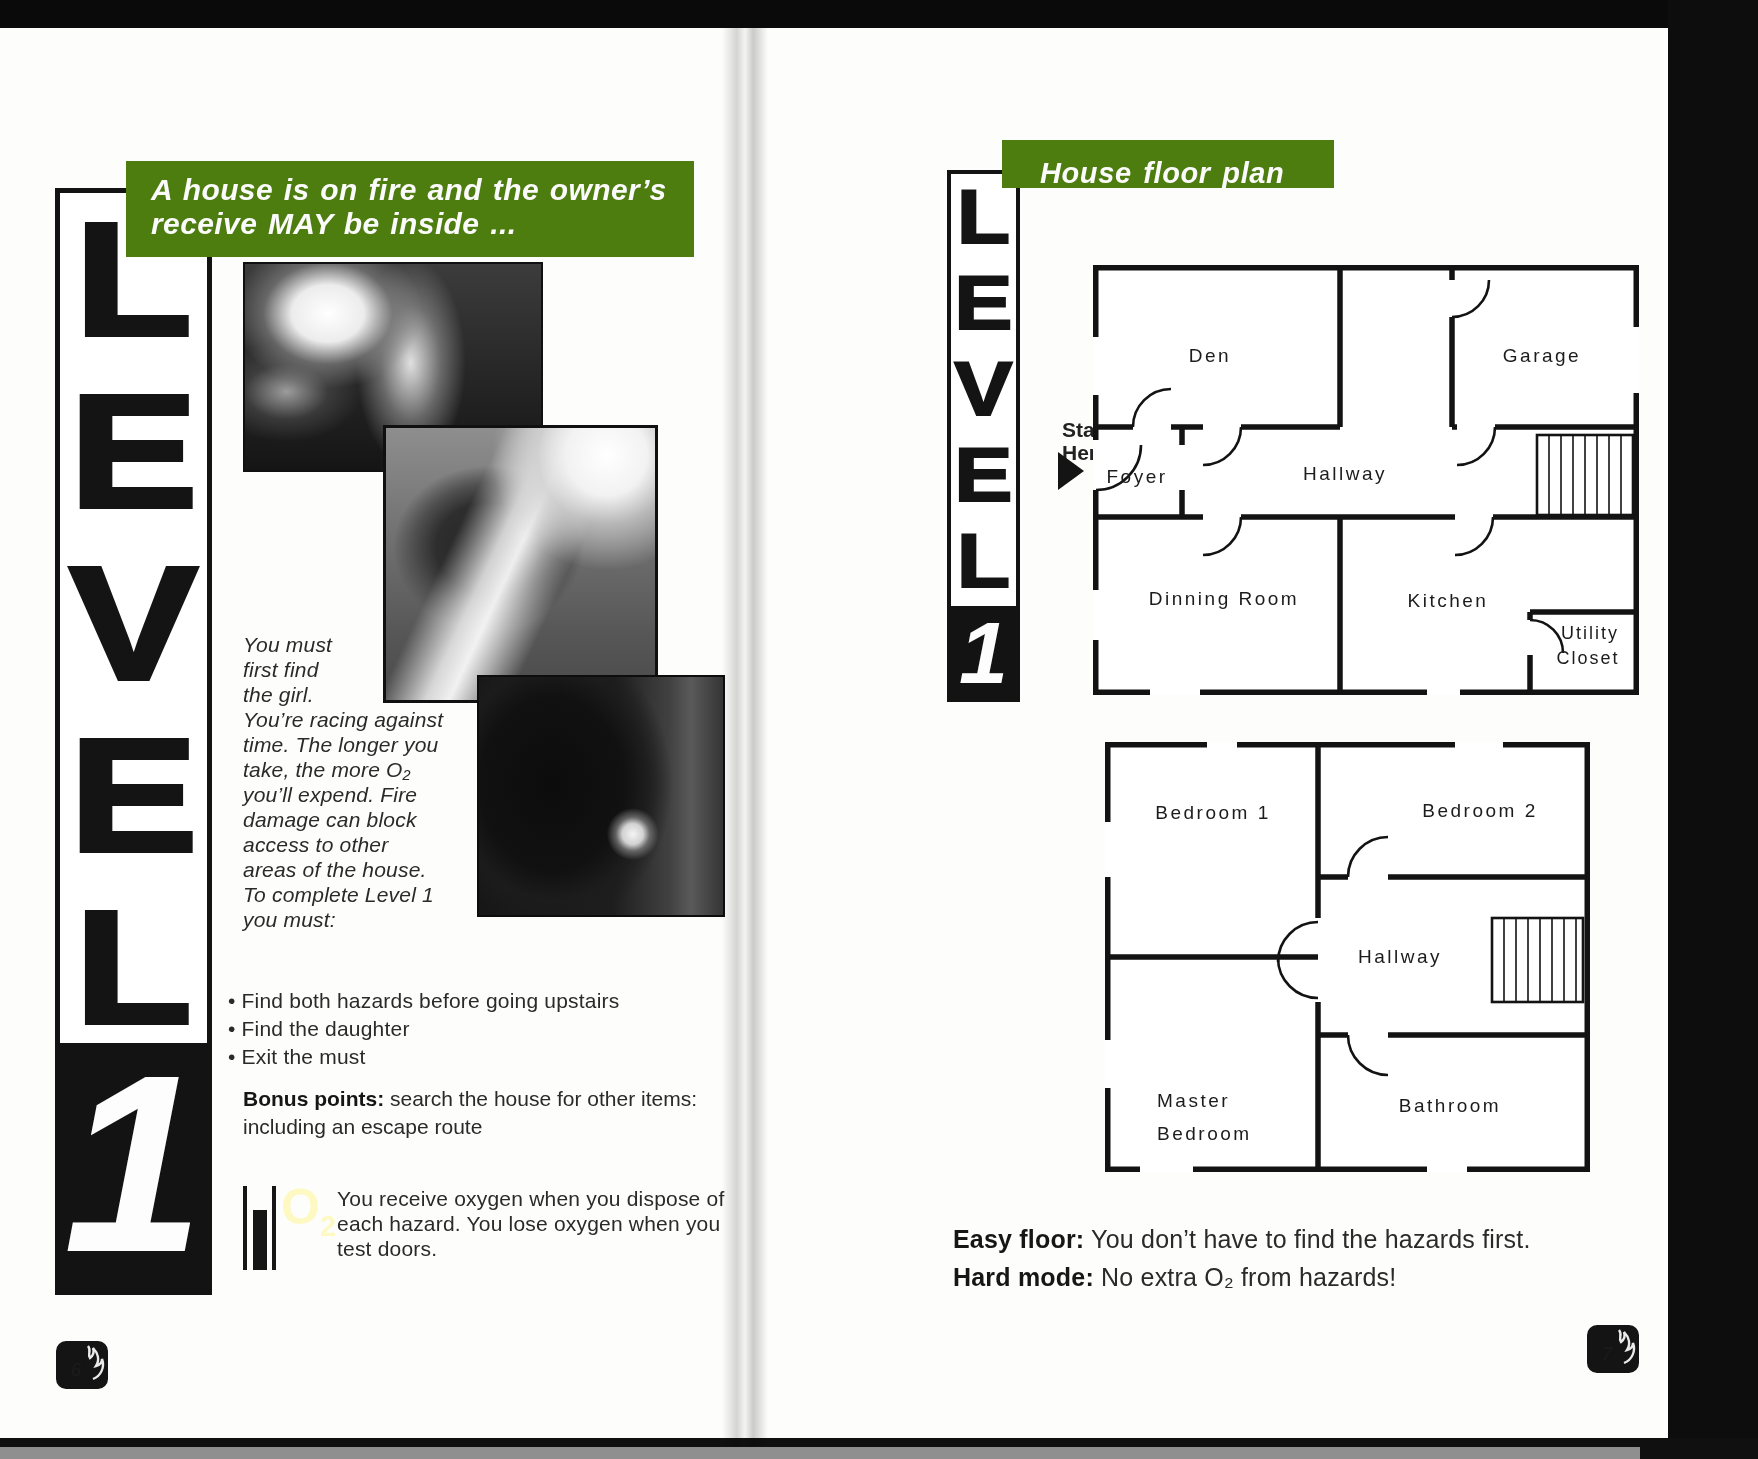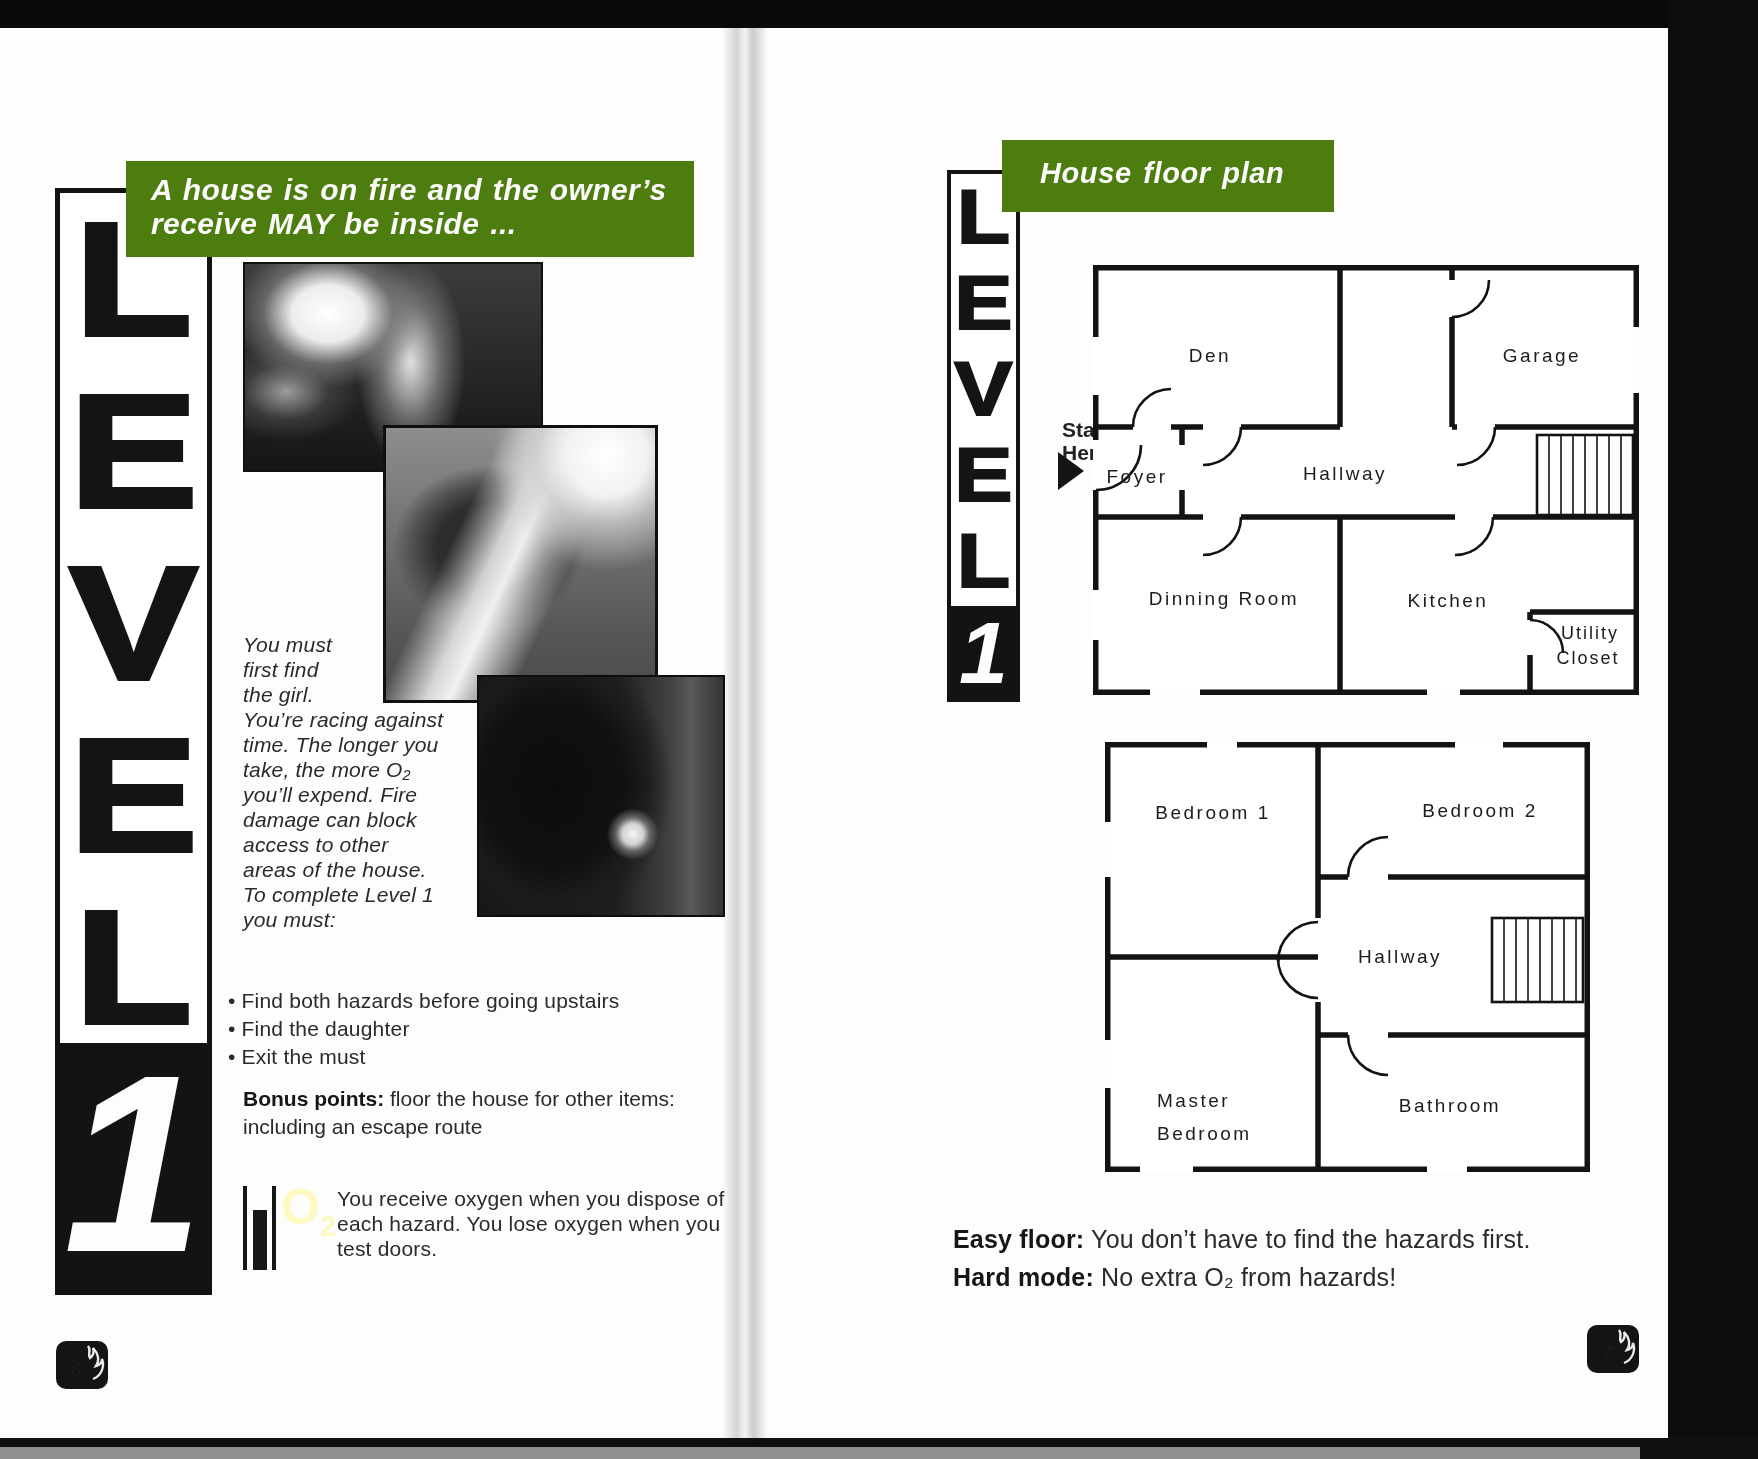--- a/index.html
+++ b/index.html
@@ -12,21 +12,21 @@
   #right-band{left:1668px;top:0;width:90px;height:1459px;background:#0d0d0d;}
   #bottom-band{left:0;top:1438px;width:1758px;height:21px;background:#101010;}
   #bottom-gray{left:0;top:1447px;width:1640px;height:12px;background:#8f8f8f;}
   #spine{left:722px;top:28px;width:46px;height:1418px;
     background:linear-gradient(90deg,rgba(0,0,0,0) 0%,rgba(0,0,0,.16) 32%,rgba(0,0,0,.04) 50%,rgba(0,0,0,.20) 68%,rgba(0,0,0,0) 100%);}
   
   .black-box{background:#4d7c0f;color:#fbfbfb;}
   #left-header{left:126px;top:161px;width:568px;height:96px;z-index:6;}
   #left-header .hl{font-style:italic;font-weight:900;font-size:30px;line-height:34px;letter-spacing:.4px;word-spacing:2px;}
   #left-header .pad{padding:12px 0 0 25px;}
-  #right-header{left:1002px;top:140px;width:332px;height:72px;z-index:6;}
+  #right-header{left:1002px;top:140px;width:332px;height:48px;z-index:6;}
   #right-header .hl{font-style:italic;font-weight:900;font-size:29px;line-height:29px;letter-spacing:.6px;word-spacing:3px;padding:19px 0 0 38px;}
   
   .level-box{background:#fff;border:5px solid #131313;box-sizing:border-box;z-index:5;}
   #level-left{left:55px;top:188px;width:157px;height:860px;}
   #level-left .lv{height:172px;line-height:172px;text-align:center;font-weight:900;font-size:158px;color:#141414;
      -webkit-text-stroke:4px #141414;transform:scale(1.22,1.02);}
   #level1-left{left:55px;top:1048px;width:157px;height:247px;background:#131313;z-index:5;}
   #level1-left .one{font-style:italic;font-weight:900;font-size:252px;line-height:232px;color:#fdfdfd;text-align:center;}
   #level-right{left:947px;top:170px;width:73px;height:440px;border-width:4px;}
   #level-right .lv{height:86px;line-height:86px;text-align:center;font-weight:900;font-size:74px;color:#141414;
@@ -135,21 +135,21 @@
 you must:</div>
 
   <div class="abs" id="bullets">
     <div class="bullet-line">• Find both hazards before going upstairs</div>
     <div class="bullet-line">• Find the daughter</div>
     <div class="bullet-line">• Exit the must</div>
   </div>
 
   <div class="abs" id="bonus">
     <div>
-      <span class="bold">Bonus points:</span><span> floor the house for other items:</span>
+      <span class="bold">Bonus points:</span><span> search the house for other items:</span>
     </div>
     <div>including an escape route</div>
   </div>
 
   <div class="abs" id="o2-icon">
     <div class="abs" id="o2-bar-thin1"></div>
     <div class="abs" id="o2-bar-thick"></div>
     <div class="abs" id="o2-bar-thin2"></div>
     <div class="abs" id="o2-sym">
       <span>O</span><span class="sub">2</span>

